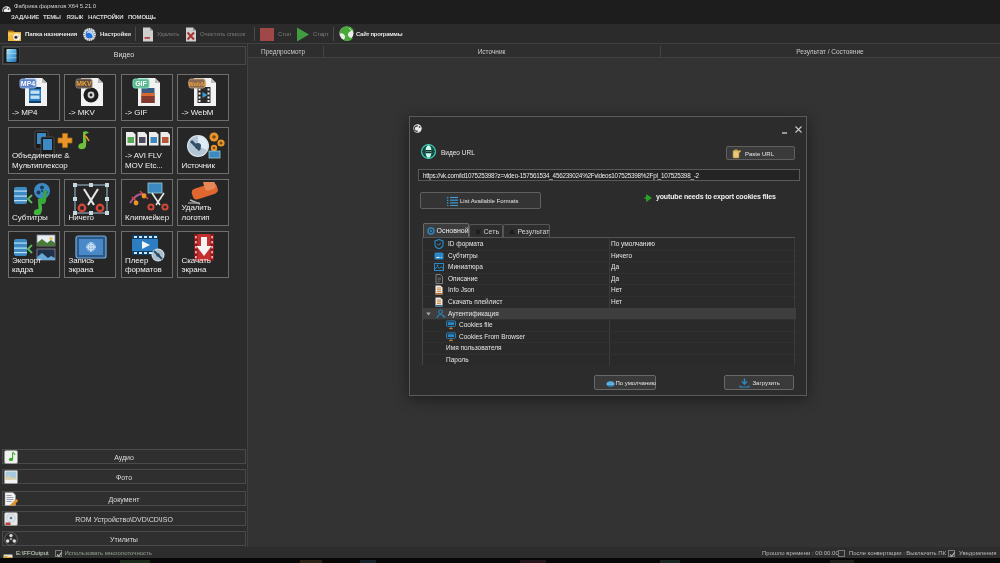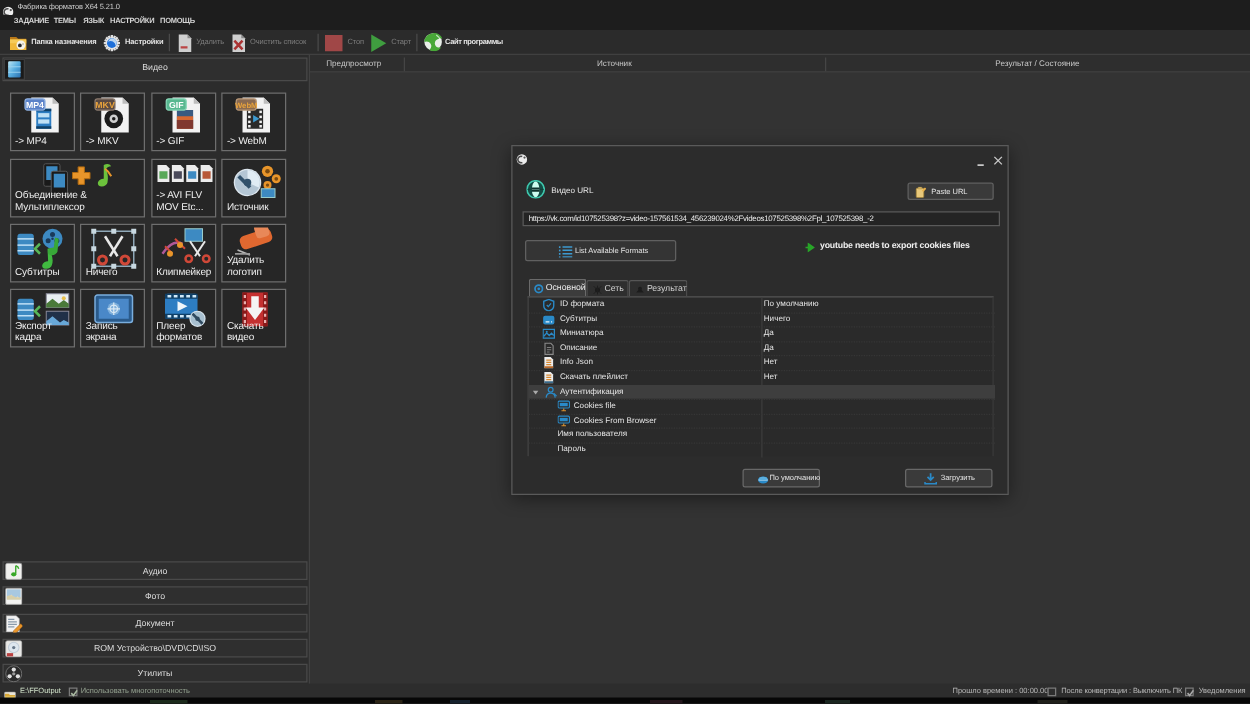--- a/index.html
+++ b/index.html
@@ -388,21 +388,21 @@
         <rect x="4" y="23" width="1.8" height="2.4"></rect>
         <rect x="20.2" y="3" width="1.8" height="2.4"></rect>
         <rect x="20.2" y="8" width="1.8" height="2.4"></rect>
         <rect x="20.2" y="13" width="1.8" height="2.4"></rect>
         <rect x="20.2" y="18" width="1.8" height="2.4"></rect>
         <rect x="20.2" y="23" width="1.8" height="2.4"></rect>
       </g>
     <path d="M10 4 h6 v9 h4.5 l-7.5 10 l-7.5 -10 h4.5z" fill="#f4f4f4"></path>
   </svg>
   <div class="clabel">Скачать
-видео</div>
+экрана</div>
 </div>
 
 <style>
  .catbar { position:absolute; left:2px; width:244px; height:15px; background:#2f2f2f; border:1px solid #4a4a4a; }
  .catlabel { position:absolute; width:100%; top:4px; text-align:center; font-size:7px; color:#dddddd; }
  .caticon { position:absolute; left:1px; top:0px; width:13px; height:13px; }
 </style>
 <div class="catbar" style="top:449px;">
   <div class="caticon"><svg width="14" height="14" viewBox="0 0 14 14">
     <rect x="0.5" y="0.5" width="13" height="13" rx="1.5" fill="#f0f0ee" stroke="#9a9a9a" stroke-width="0.6"></rect>

